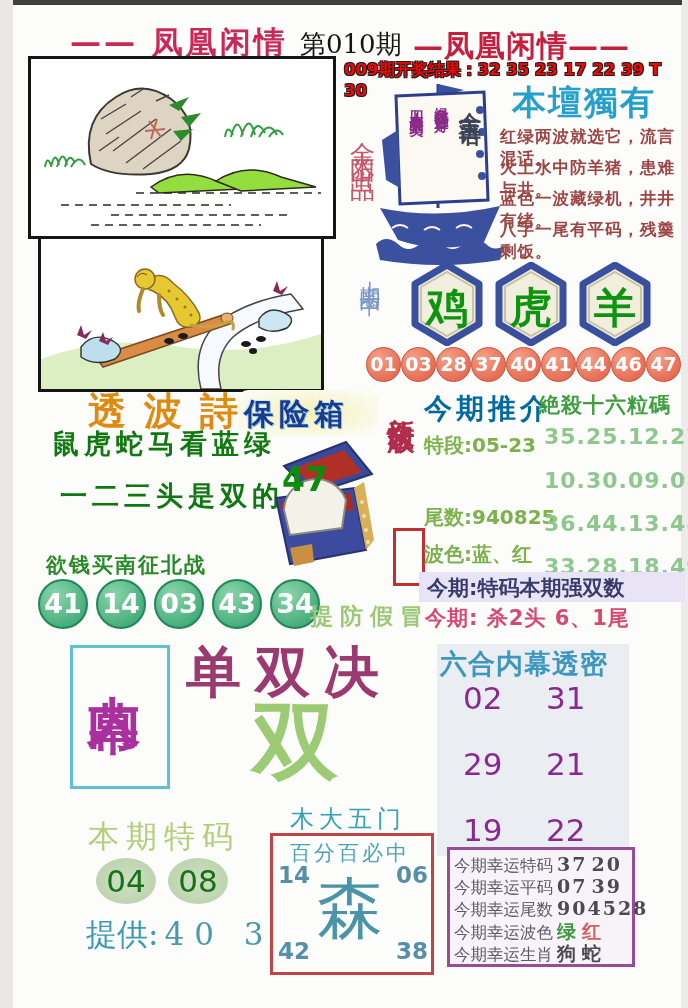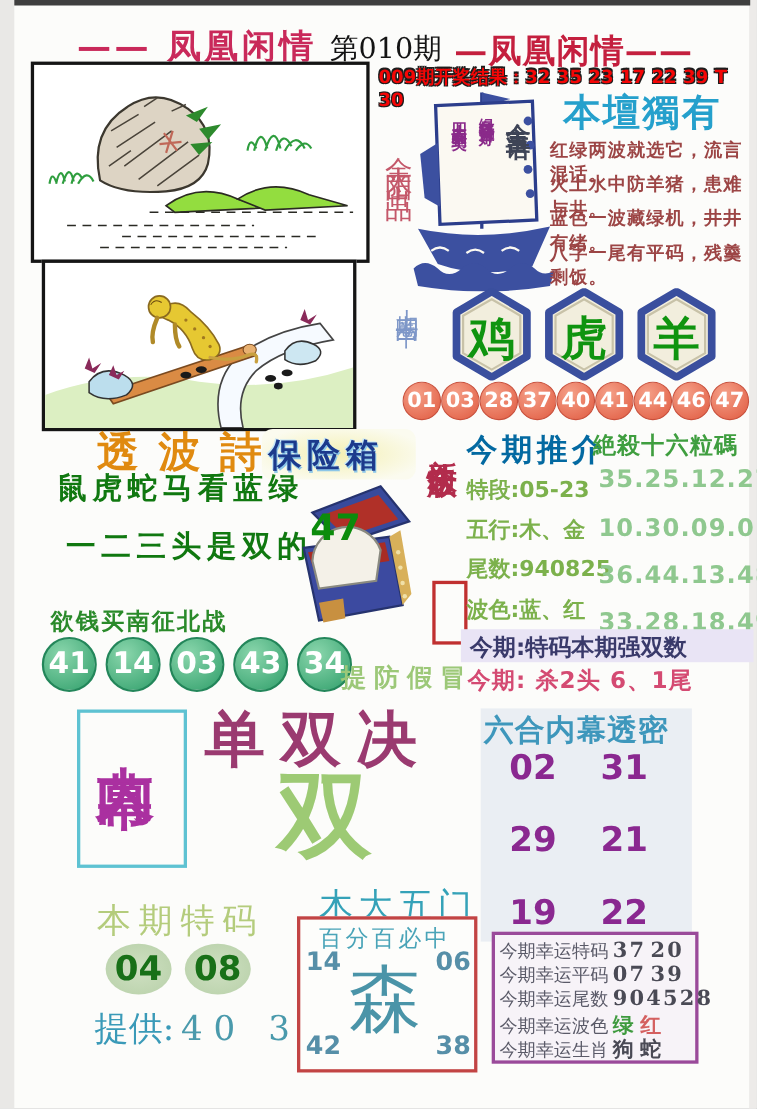--- a/index.html
+++ b/index.html
@@ -63,27 +63,27 @@
   .note1-band{left:419px;top:572px;width:266px;height:30px;background:#e9e4f5;}
   .note1{left:427px;top:574px;font-size:21px;font-weight:bold;color:#39396a;}
   .note2{left:425px;top:604px;font-size:21px;font-weight:bold;color:#d44a72;letter-spacing:1px;}
   
   .insider-box{left:70px;top:645px;width:94px;height:138px;border:3px solid #5ec2d2;}
   .insider-chars{left:86px;top:652px;font-size:54px;font-weight:bold;color:#aa30a0;letter-spacing:6px;line-height:1.05;}
   .ds-title{left:186px;top:636px;font-size:55px;font-weight:bold;color:#9a3a70;letter-spacing:14px;}
   .ds-answer{left:252px;top:684px;font-size:86px;font-weight:bold;color:#9dca74;}
   .leak-bg{left:437px;top:644px;width:192px;height:212px;background:#eaeef3;}
   .leak-title{left:440px;top:646px;font-size:27px;font-weight:bold;color:#3e97bc;letter-spacing:1px;}
-  .leak-num{font-size:31px;font-weight:bold;color:#8a2890;}
+  .leak-num{font-size:31px;font-weight:normal;color:#8a2890;}
   .special-label{left:88px;top:816px;font-size:31px;color:#b4cc7c;letter-spacing:7px;}
   .oval{width:60px;height:46px;border-radius:50%;top:858px;background:radial-gradient(#cfe0c2,#b7d0a8);
-    text-align:center;line-height:46px;font-size:31px;font-weight:bold;color:#187018;}
+    text-align:center;line-height:46px;font-size:31px;font-weight:normal;color:#187018;}
   .provide{left:86px;top:914px;font-size:31px;color:#3a9ab8;}
   .provide .nums{color:#4a9aac;letter-spacing:10px;margin-left:6px;}
-  .fivegate{left:290px;top:803px;font-size:31px;color:#35a2b8;letter-spacing:5px;}
+  .fivegate{left:290px;top:803px;font-size:24px;color:#35a2b8;letter-spacing:5px;}
   .hundred-box{left:270px;top:833px;width:158px;height:136px;border:3px solid #c24444;background:#fdfdfb;}
   .hundred-title{left:274px;top:839px;width:152px;text-align:center;font-size:21px;color:#4aa4b8;letter-spacing:3px;}
   .corner{font-size:23px;color:#568fa8;font-weight:bold;}
   .hundred-center{left:304px;top:864px;width:92px;text-align:center;font-size:66px;color:#4a94a8;}
   .lucky-box{left:447px;top:847px;width:182px;height:114px;border:3px solid #9a4a9a;background:#f7f3f8;}
   .lucky-row{position:absolute;left:454px;width:176px;font-size:16.5px;color:#5a5a68;white-space:nowrap;}
   .lucky-row .lv{color:#4a4a55;font-size:19px;font-weight:bold;margin-left:4px;letter-spacing:2px;}
   .lv-green{color:#3e9a3e!important;} .lv-red{color:#d46060!important;}
 </style>
 </head>
@@ -255,23 +255,20 @@
   <div class="abs ball-g" style="left:270px;">34</div>
   <div class="abs beware">提防假冒</div>
 
   <div class="abs newfast vtext serif">新快金版</div>
   <div class="abs redbox"></div>
 
   <div class="abs rec-title serif">今期推介</div>
   <div class="abs rec-row" style="top:432px;">
     <span>特段:</span><span class="val">05-23</span>
   </div>
-  <div class="abs rec-row" style="top:468px;">
-    <span>五行:</span><span class="val">木、金</span>
-  </div>
   <div class="abs rec-row" style="top:504px;">
     <span>尾数:</span><span class="val">940825</span>
   </div>
   <div class="abs rec-row" style="top:541px;">
     <span>波色:</span><span class="val">蓝、红</span>
   </div>
 
   <div class="abs kill-title serif">絶殺十六粒碼</div>
   <div class="abs kill-line" style="top:424px;">35.25.12.27</div>
   <div class="abs kill-line" style="top:468px;">10.30.09.01</div>

